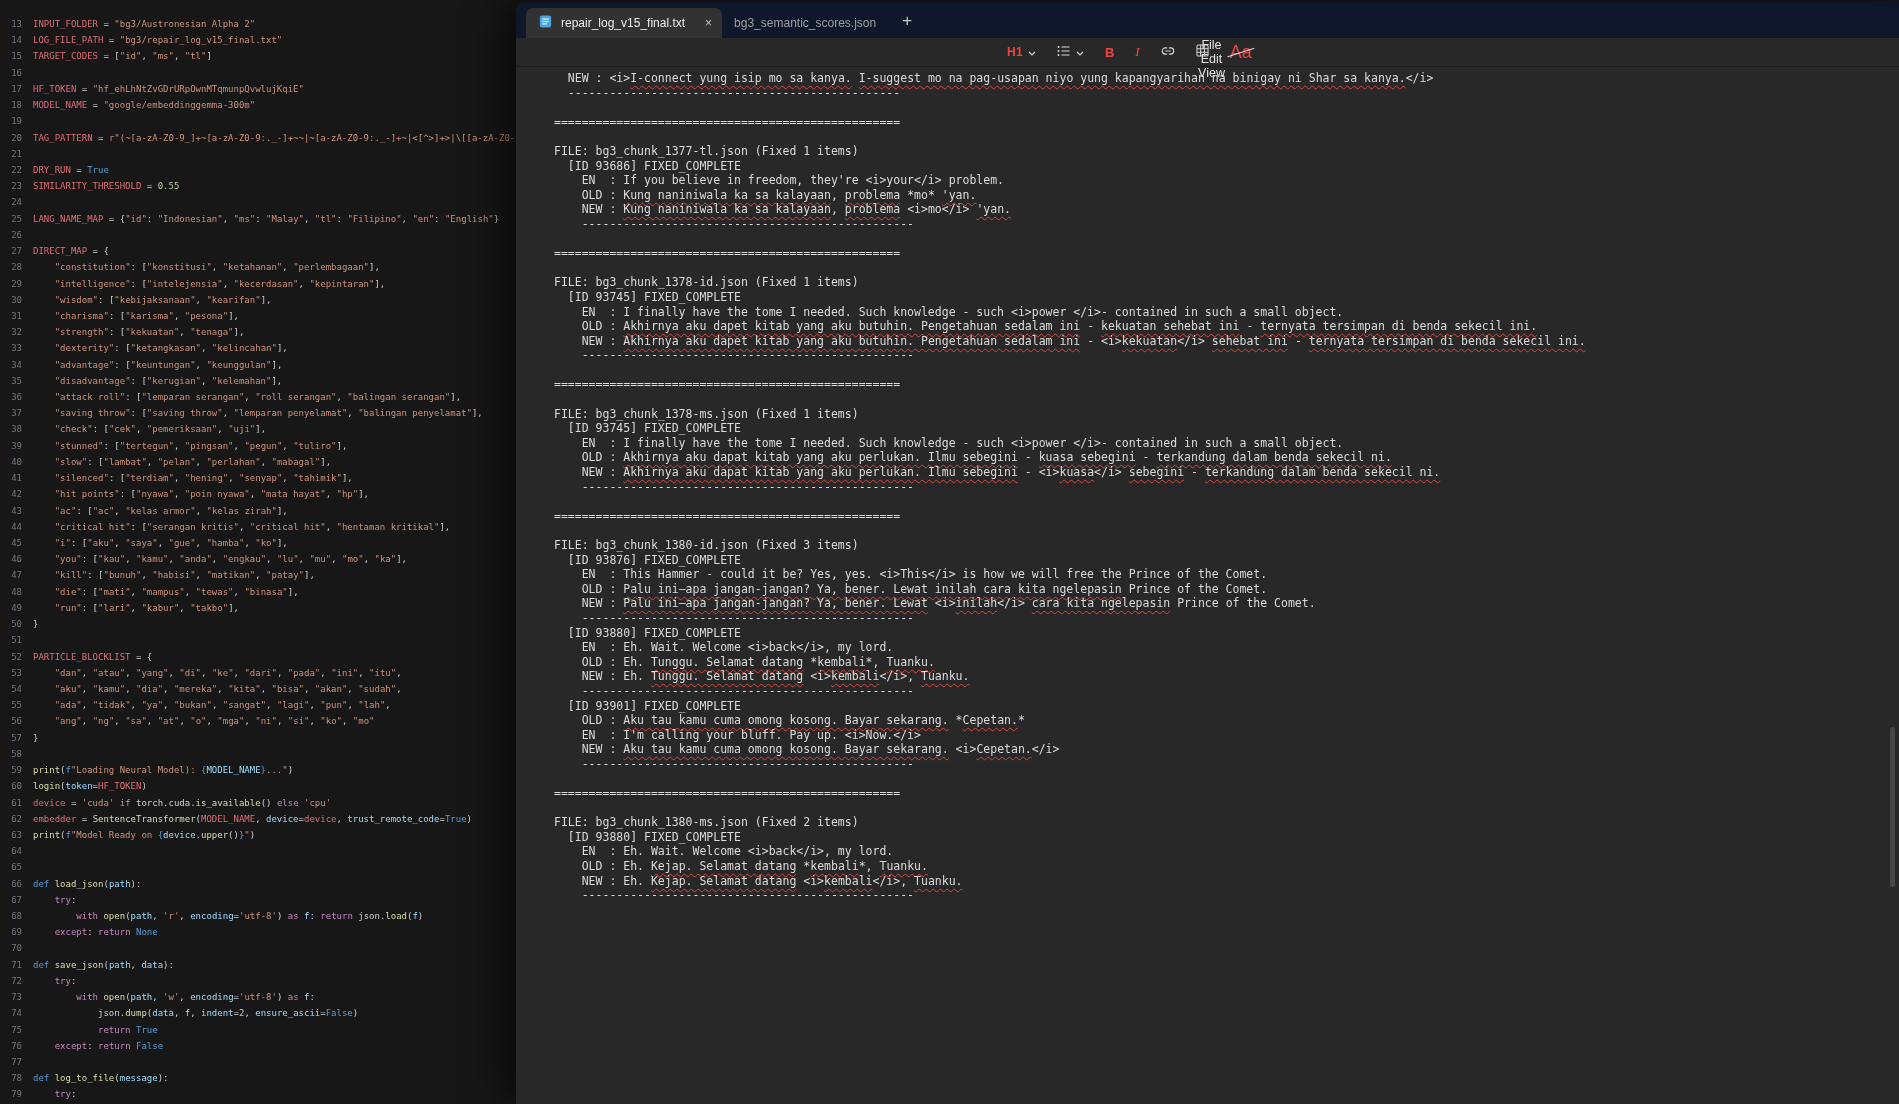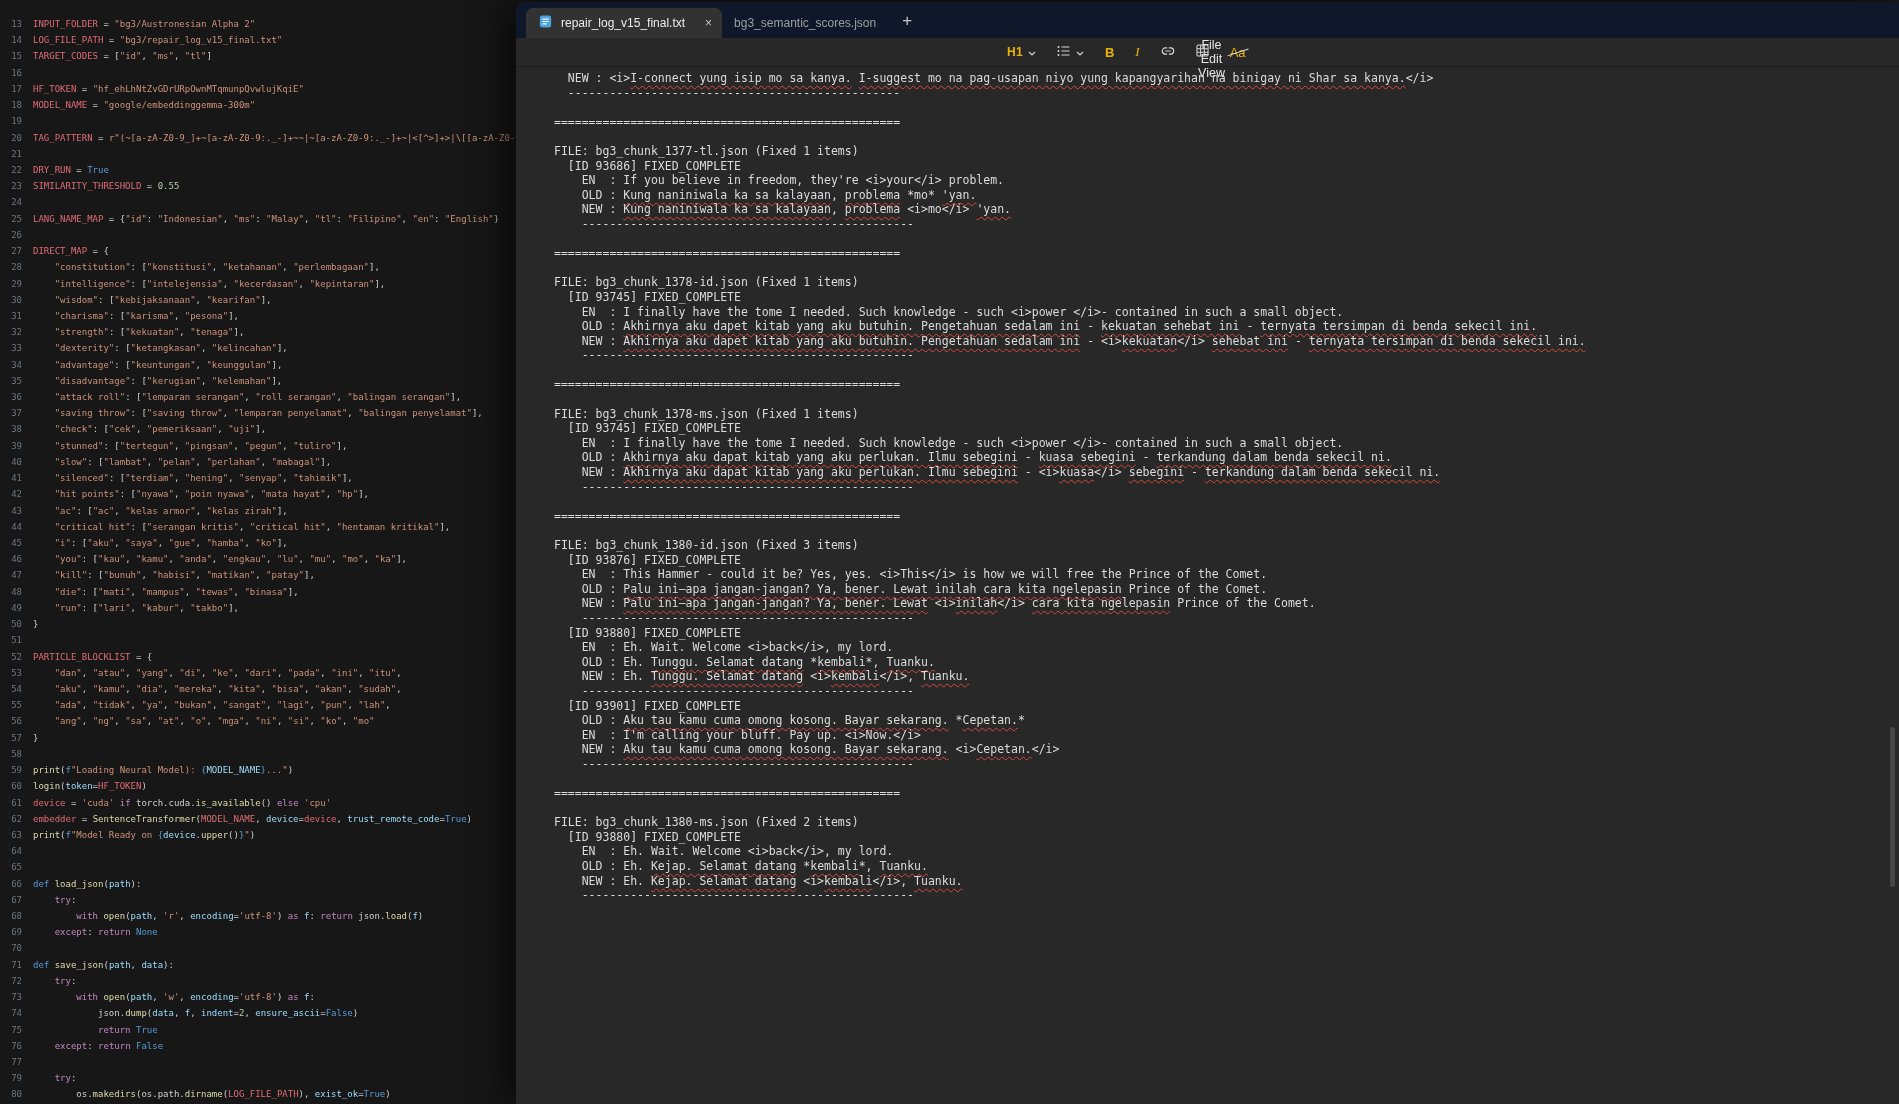--- a/index.html
+++ b/index.html
@@ -20,26 +20,26 @@
   .tab{height:30px;display:flex;align-items:center;gap:8px;padding:0 10px 0 12px;
        border-radius:7px 7px 0 0;color:#9e9e9e;font-size:12px;white-space:nowrap;}
   .tab.active{background:#323232;color:#ececec;}
   .tab .close{margin-left:12px;color:#c3c3c3;font-size:12px;line-height:1;}
   .newtab{width:26px;height:26px;display:flex;align-items:center;justify-content:center;
           color:#c8c8c8;font-size:17px;margin:0 0 4px 8px;border-radius:4px;}
 
   .menubar{position:relative;height:28px;display:flex;align-items:center;padding-left:8px;
            background:#282828;border-bottom:1px solid #1d1d1d;flex-direction:column;}
   .menu-item{padding:0 11px;font-size:12.5px;color:#e4e4e4;}
-  .fmt{position:absolute;left:484px;top:0;height:100%;display:flex;align-items:center;gap:7px;color:#eab308;}
+  .fmt{position:absolute;left:484px;top:0;height:100%;display:flex;align-items:center;gap:7px;color:#ef4444;}
   .fmt .btn{display:flex;align-items:center;gap:5px;padding:3px 7px;border-radius:4px;font-size:12px;}
   .fmt .hlabel{font-size:12px;font-weight:bold;letter-spacing:.3px;}
   .fmt .b{font-weight:bold;font-size:13px;}
   .fmt .i{font-style:italic;font-family:"Liberation Serif",serif;font-size:13px;}
-  .fmt .clr{position:relative;font-size:13px;}
+  .fmt .clr{position:relative;font-size:18px;}
   .fmt .clr::after{content:"";position:absolute;left:-3px;right:-3px;top:48%;height:1.2px;background:#dcdcdc;transform:rotate(-18deg);}
 
   .note-content{position:absolute;left:0;right:0;top:64px;bottom:0;padding:5px 0 0 16px;overflow:hidden;cursor:text;}
   .nl{white-space:pre;height:14.6px;font:11.5px/14.6px "DejaVu Sans Mono",monospace;color:#dbdbdb;margin-left:22px;}
   .q{text-decoration:underline;text-decoration-style:wavy;text-decoration-color:#d7493d;text-decoration-thickness:1px;text-underline-offset:2.5px;}
 
   .sbar{position:absolute;right:4px;top:70px;bottom:8px;width:6px;}
   .sthumb{position:absolute;right:0;width:5px;border-radius:3px;background:#474747;height:160px;top:64%;}
 </style>
 </head>
@@ -301,20 +301,24 @@
           <span class="ln">75</span>
           <span class="ct"><span class="tk-p">            </span><span class="tk-c">return </span><span class="tk-k">True</span></span>
         </div>
         <div class="cl">
           <span class="ln">76</span>
           <span class="ct"><span class="tk-p">    </span><span class="tk-c">except</span><span class="tk-p">: </span><span class="tk-c">return </span><span class="tk-k">False</span></span>
         </div>
         <div class="cl">
           <span class="ln">77</span>
           <span class="ct"></span>
+        </div>
+        <div class="cl">
+          <span class="ln">78</span>
+          <span class="ct"><span class="tk-k">def </span><span class="tk-f">log_to_file</span><span class="tk-p">(</span><span class="tk-i">message</span><span class="tk-p">):</span></span>
         </div>
         <div class="cl">
           <span class="ln">79</span>
           <span class="ct"><span class="tk-p">    </span><span class="tk-c">try</span><span class="tk-p">:</span></span>
         </div>
         <div class="cl">
           <span class="ln">80</span>
           <span class="ct"><span class="tk-p">        os.</span><span class="tk-f">makedirs</span><span class="tk-p">(os.path.</span><span class="tk-f">dirname</span><span class="tk-p">(</span><span class="tk-v">LOG_FILE_PATH</span><span class="tk-p">), </span><span class="tk-i">exist_ok</span><span class="tk-p">=</span><span class="tk-k">True</span><span class="tk-p">)</span></span>
         </div>
       </div>

